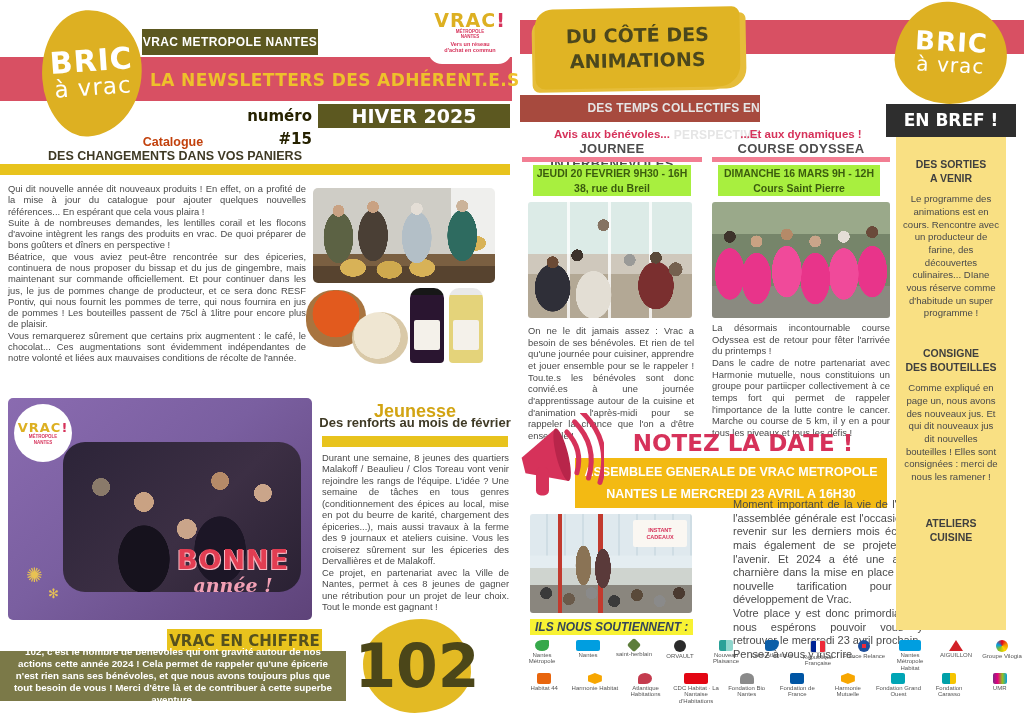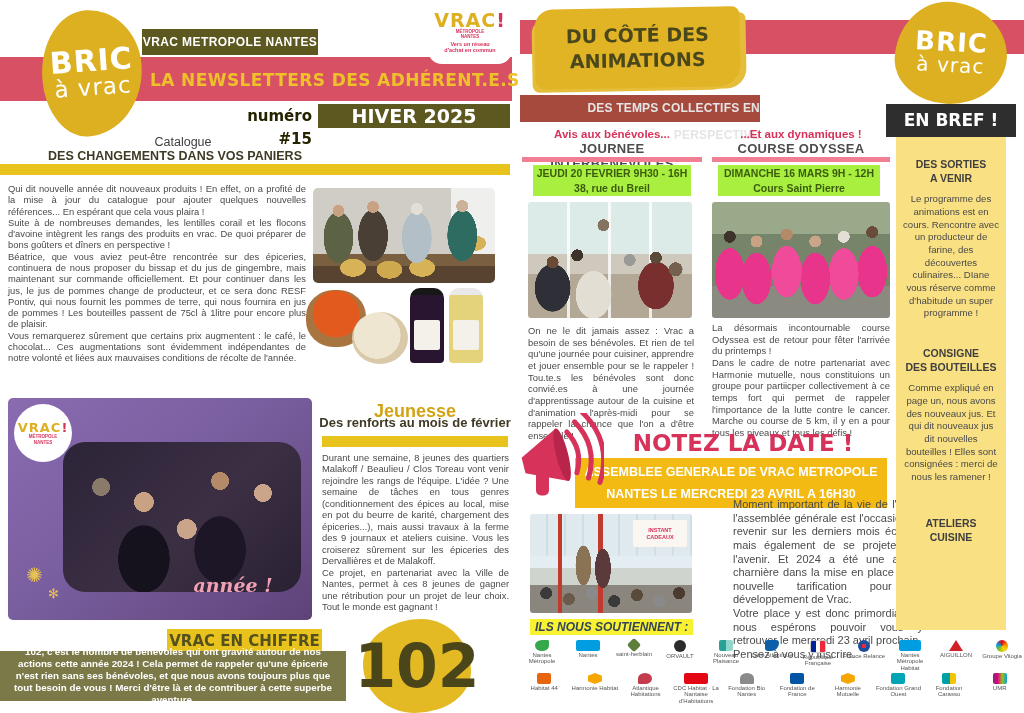--- a/index.html
+++ b/index.html
@@ -32,21 +32,21 @@
   .vrac-name{font-family:"DejaVu Sans",sans-serif;font-weight:bold;font-size:19px;line-height:18px;color:#ddb022;letter-spacing:1px;}
   .vrac-name b{color:#d6325a;}
   .vrac-sub{font-size:4.5px;color:#d6325a;font-weight:bold;line-height:1.15;text-align:center;}
   .vrac-tag{font-size:5.5px;color:#d6325a;font-weight:bold;line-height:1.15;text-align:center;margin-top:2px;}
   #issue-no{left:210px;top:105px;width:102px;height:23px;color:#262200;
     font-family:"DejaVu Sans",sans-serif;font-weight:bold;font-size:15px;line-height:23px;text-align:right;}
   #season-box{left:318px;top:104px;width:192px;height:24px;color:#ffffff;
     font-family:"DejaVu Sans",sans-serif;font-weight:bold;font-size:19px;line-height:24px;text-align:center;}
 
   
-  #cat-kicker{left:38px;top:135px;width:290px;color:#404040;font-weight:normal;font-size:12.5px;}
+  #cat-kicker{left:28px;top:135px;width:290px;color:#c2410c;font-weight:bold;font-size:12.5px;}
   #cat-title{left:15px;top:149px;width:320px;color:#3f3a25;font-weight:bold;font-size:12.5px;}
   #bar-left{left:0;top:164px;width:510px;height:11px;background:#e8c31d;}
   #cat-body{left:8px;top:183px;width:298px;font-size:9.4px;line-height:1.2;}
 
   
   #photo-team{left:313px;top:188px;width:182px;height:95px;border-radius:5px;
     background-color:#d8d6d0;
     background-image:
       radial-gradient(circle 6px at 14% 24%,#c9a283 98%,transparent),
       radial-gradient(circle 6px at 33% 20%,#c9a283 98%,transparent),
@@ -289,20 +289,21 @@
 <div class="abs pre jus" id="jeu-body">Durant une semaine, 8 jeunes des quartiers Malakoff / Beaulieu / Clos Toreau vont venir rejoindre les rangs de l'équipe. L'idée ? Une semaine de tâches en tous genres (conditionnement des épices au local, mise en pot du beurre de karité, chargement des épiceries...), mais aussi travaux à la ferme des 9 journaux et ateliers cuisine. Vous les croiserez sûrement sur les épiceries des Dervallières et de Malakoff.
 Ce projet, en partenariat avec la Ville de Nantes, permet à ces 8 jeunes de gagner une rétribution pour un projet de leur choix. Tout le monde est gagnant !</div>
 
 <div class="abs" id="ba-card">
   <div id="ba-vrac">
     <span class="vrac-name" style="font-size:13px;line-height:13px;"><span>VRAC</span><b>!</b></span>
     <span class="vrac-sub pre">MÉTROPOLE
 NANTES</span>
   </div>
   <div id="ba-photo"></div>
+  <div id="ba-bonne">BONNE</div>
   <div id="ba-annee">année !</div>
   <span class="fw" id="fw1">✺</span>
   <span class="fw" id="fw2">✻</span>
 </div>
 
 <div class="abs" id="chiffre-banner">VRAC EN CHIFFRE</div>
 <div class="abs" id="chiffre-box">
   <div>102, c'est le nombre de bénévoles qui ont gravité autour de nos actions cette année 2024 ! Cela permet de rappeler qu'une épicerie n'est rien sans ses bénévoles, et que nous avons toujours plus que tout besoin de vous ! Merci d'être là et de contribuer à cette superbe aventure.</div>
 </div>
 <div class="abs" id="chiffre-blob">

